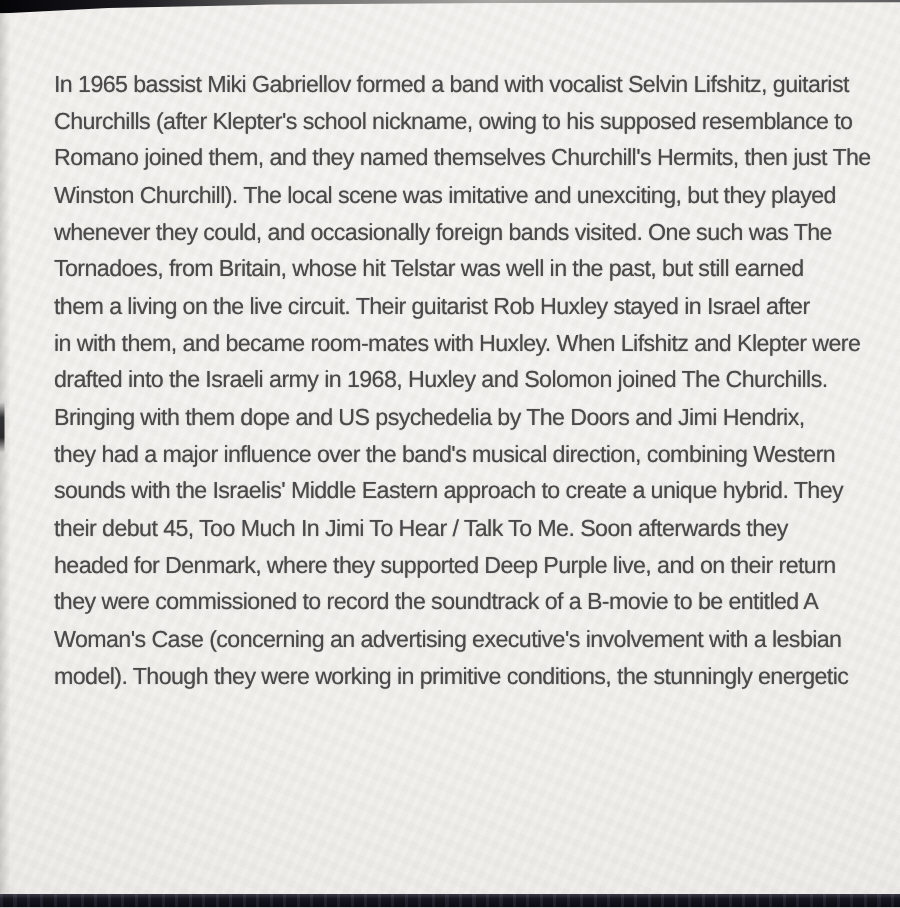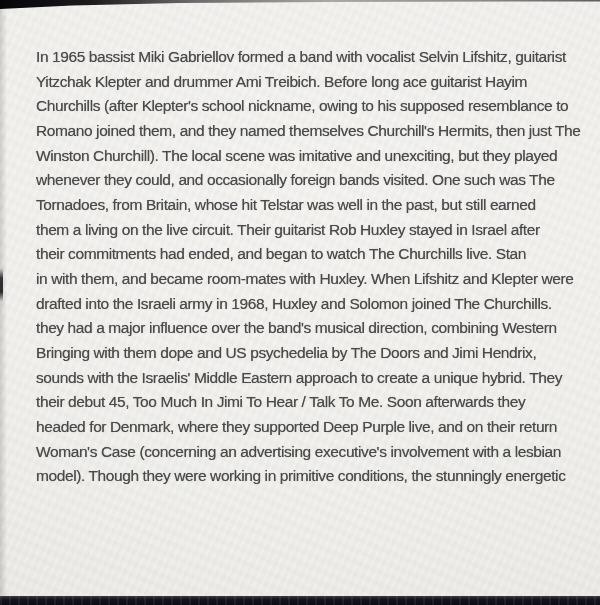--- a/index.html
+++ b/index.html
@@ -96,32 +96,31 @@
   }
 </style>
 </head>
 <body>
 
 <div class="page">
   <div class="top-edge"></div>
   <div class="left-streak"></div>
   <div class="notes" id="notes" style="color: rgb(74, 74, 74);">
       <div class="text-line">In 1965 bassist Miki Gabriellov formed a band with vocalist Selvin Lifshitz, guitarist</div>
-      <div class="text-line">Yitzchak Klepter and drummer Ami Treibich. Before long ace guitarist Hayim</div>
       <div class="text-line">Churchills (after Klepter's school nickname, owing to his supposed resemblance to</div>
       <div class="text-line">Romano joined them, and they named themselves Churchill's Hermits, then just The</div>
       <div class="text-line">Winston Churchill). The local scene was imitative and unexciting, but they played</div>
       <div class="text-line">whenever they could, and occasionally foreign bands visited. One such was The</div>
       <div class="text-line">Tornadoes, from Britain, whose hit Telstar was well in the past, but still earned</div>
       <div class="text-line">them a living on the live circuit. Their guitarist Rob Huxley stayed in Israel after</div>
-      <div class="text-line">their commitments had ended, and began to watch The Churchills live. Stan</div>
       <div class="text-line">in with them, and became room-mates with Huxley. When Lifshitz and Klepter were</div>
       <div class="text-line">drafted into the Israeli army in 1968, Huxley and Solomon joined The Churchills.</div>
+      <div class="text-line">Bringing with them dope and US psychedelia by The Doors and Jimi Hendrix,</div>
       <div class="text-line">they had a major influence over the band's musical direction, combining Western</div>
-      <div class="text-line">Bringing with them dope and US psychedelia by The Doors and Jimi Hendrix,</div>
       <div class="text-line">sounds with the Israelis' Middle Eastern approach to create a unique hybrid. They</div>
       <div class="text-line">their debut 45, Too Much In Jimi To Hear / Talk To Me. Soon afterwards they</div>
       <div class="text-line">headed for Denmark, where they supported Deep Purple live, and on their return</div>
+      <div class="text-line">they were commissioned to record the soundtrack of a B-movie to be entitled A</div>
       <div class="text-line">Woman's Case (concerning an advertising executive's involvement with a lesbian</div>
       <div class="text-line">model). Though they were working in primitive conditions, the stunningly energetic</div>
     </div>
   <div class="bottom-edge"></div>
 </div>
 
 </body></html>

